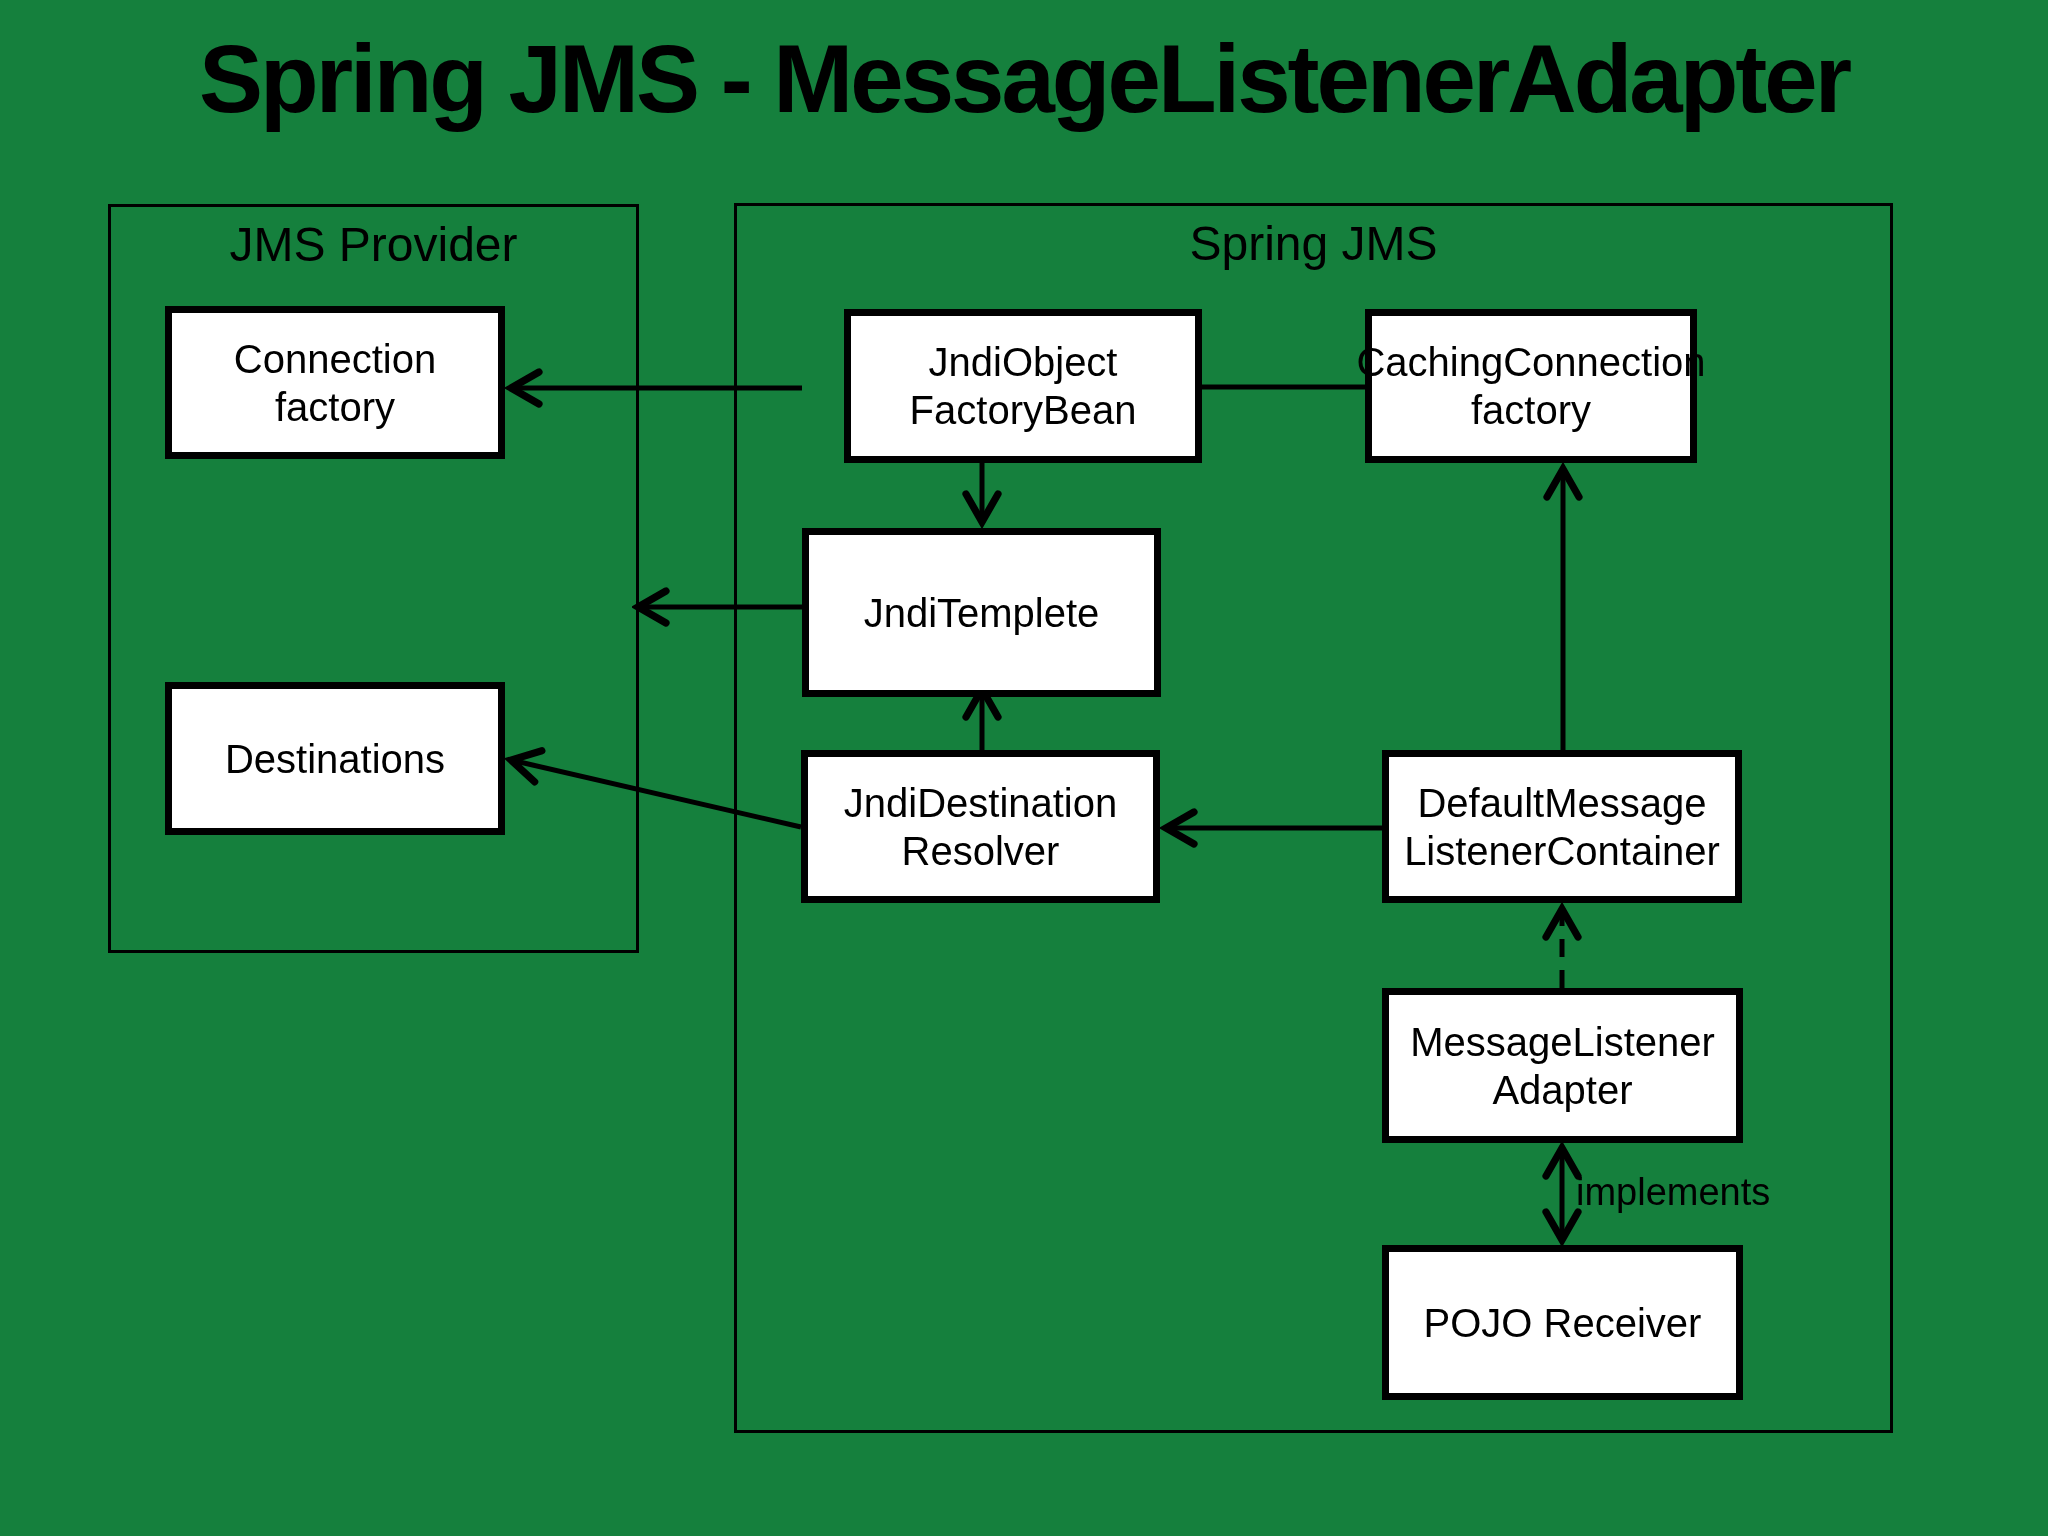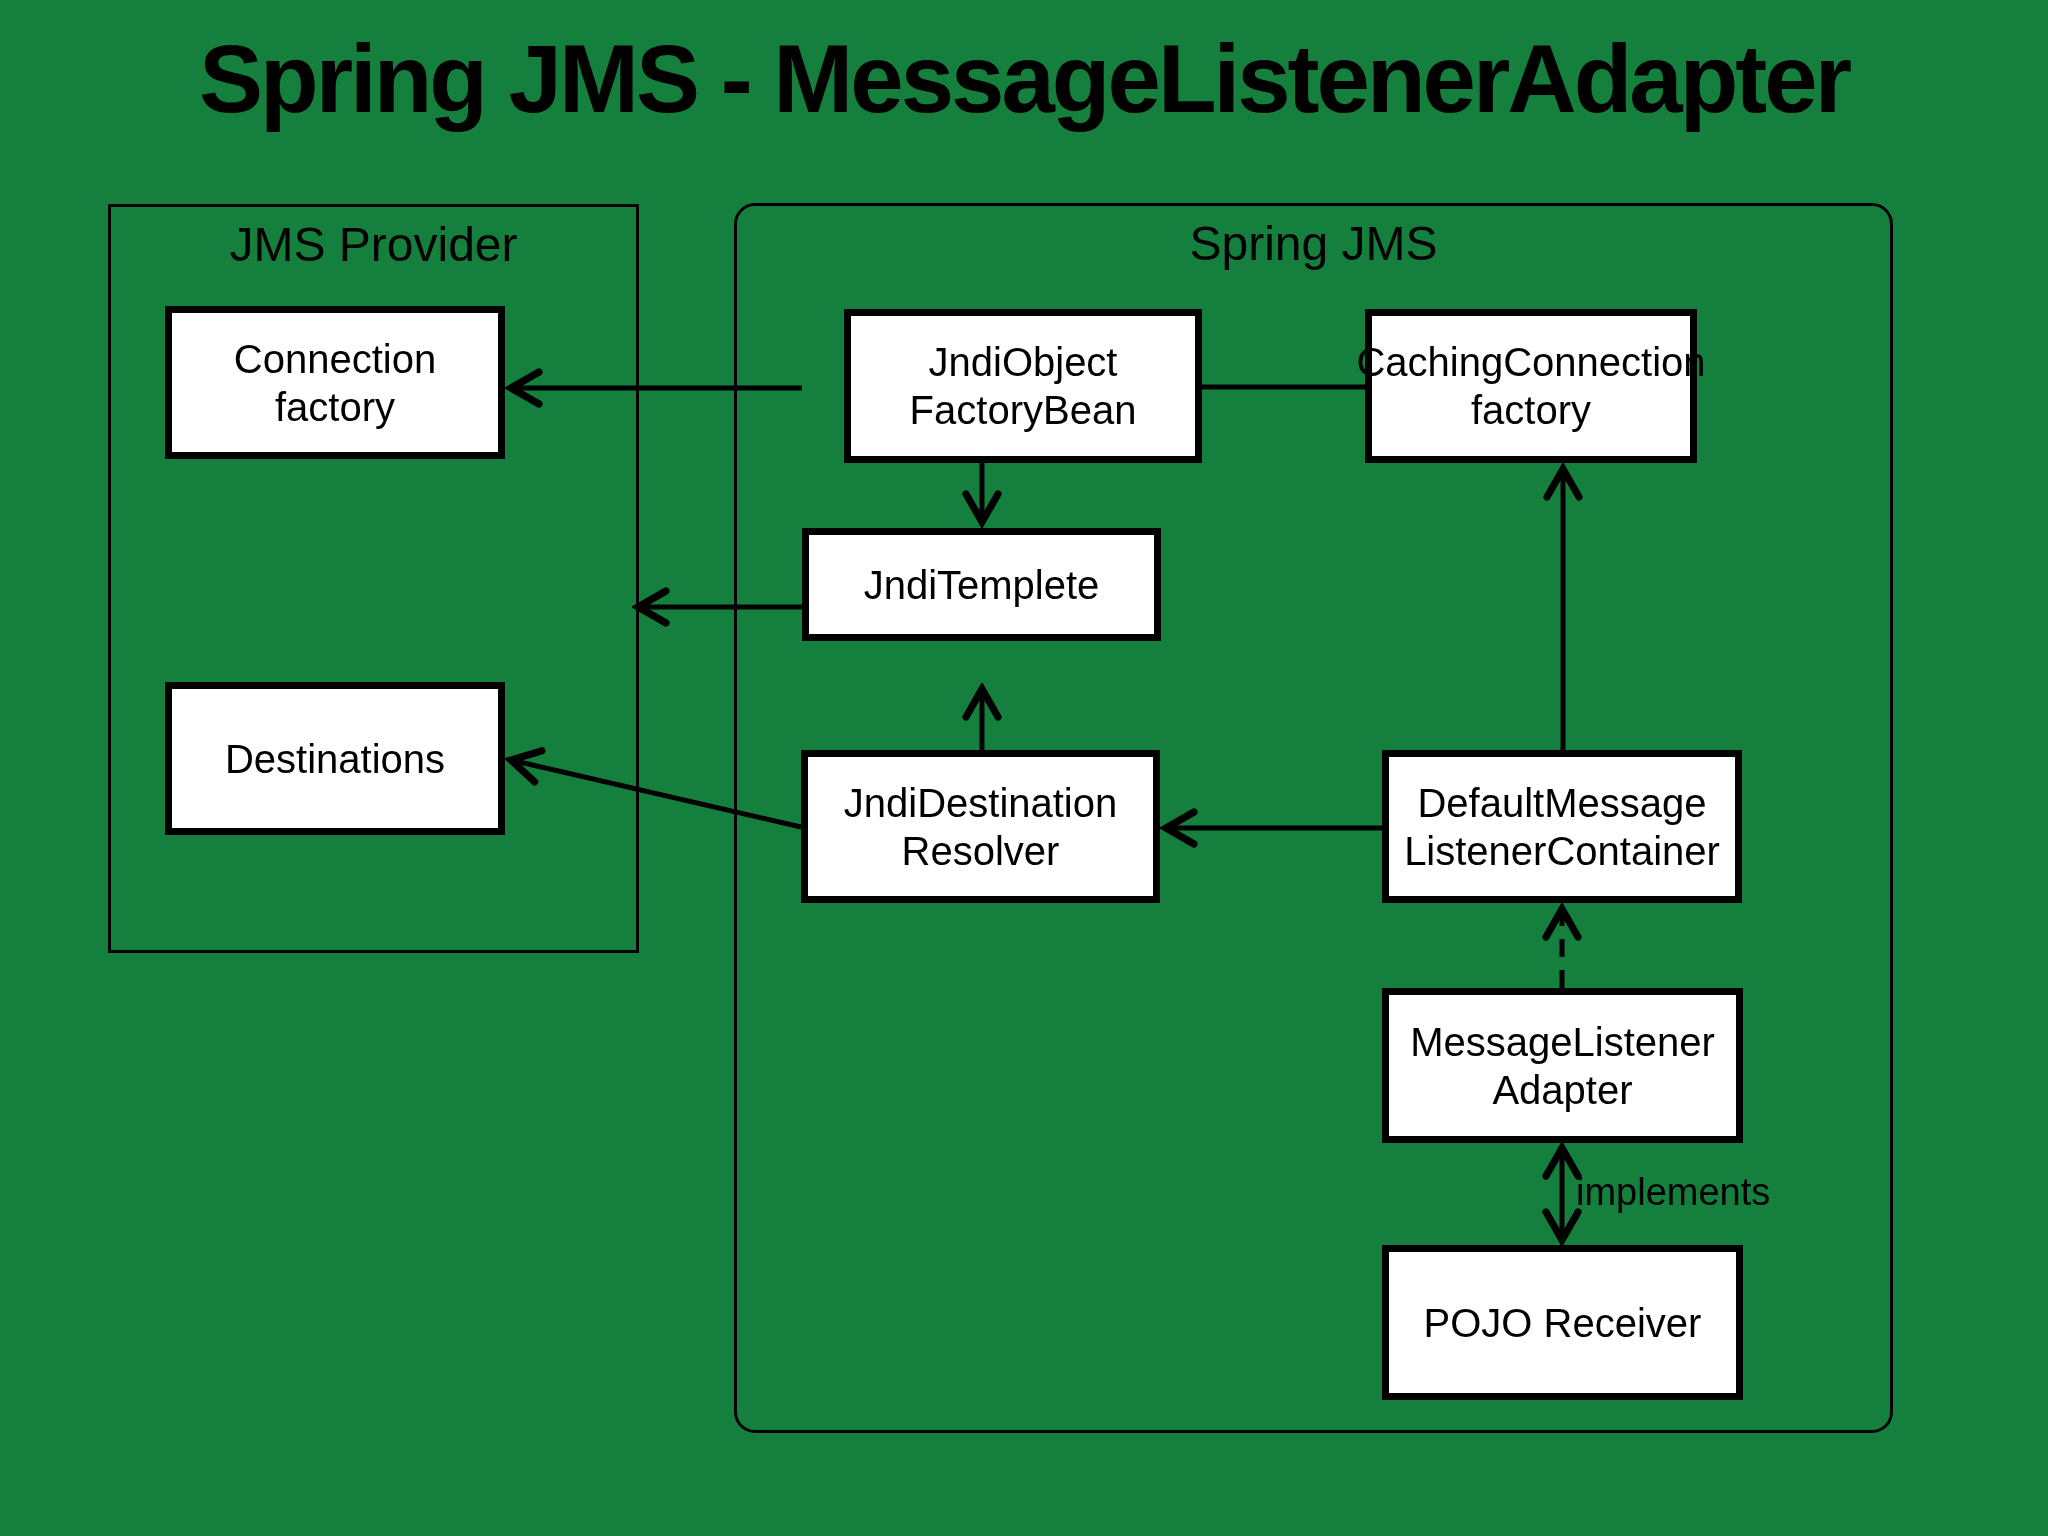--- a/index.html
+++ b/index.html
@@ -71,27 +71,27 @@
   .edge-label {
     position: absolute;
     left: 1576px;
     top: 1172px;
     font-size: 38px;
     line-height: 1.1;
     z-index: 3;
   }
   
   #g-provider { left: 108px; top: 204px; width: 531px; height: 749px; }
-  #g-spring   { left: 734px; top: 203px; width: 1159px; height: 1230px; border-radius: 21px; }
+  #g-spring   { left: 734px; top: 203px; width: 1159px; height: 1230px; }
   
   #n-connection-factory { left: 165px;  top: 306px;  width: 340px; height: 153px; }
   #n-destinations       { left: 165px;  top: 682px;  width: 340px; height: 153px; }
   #n-jndi-object        { left: 844px;  top: 309px;  width: 358px; height: 154px; }
   #n-caching-connection { left: 1365px; top: 309px;  width: 332px; height: 154px; }
-  #n-jndi-templete      { left: 802px;  top: 528px;  width: 359px; height: 113px; }
+  #n-jndi-templete      { left: 802px;  top: 528px;  width: 359px; height: 169px; }
   #n-jndi-destination   { left: 801px;  top: 750px;  width: 359px; height: 153px; }
   #n-default-message    { left: 1382px; top: 750px;  width: 360px; height: 153px; }
   #n-mla                { left: 1382px; top: 988px;  width: 361px; height: 155px; }
   #n-pojo               { left: 1382px; top: 1245px; width: 361px; height: 155px; }
 </style>
 </head>
 <body>
 
 <div class="stage">
 

